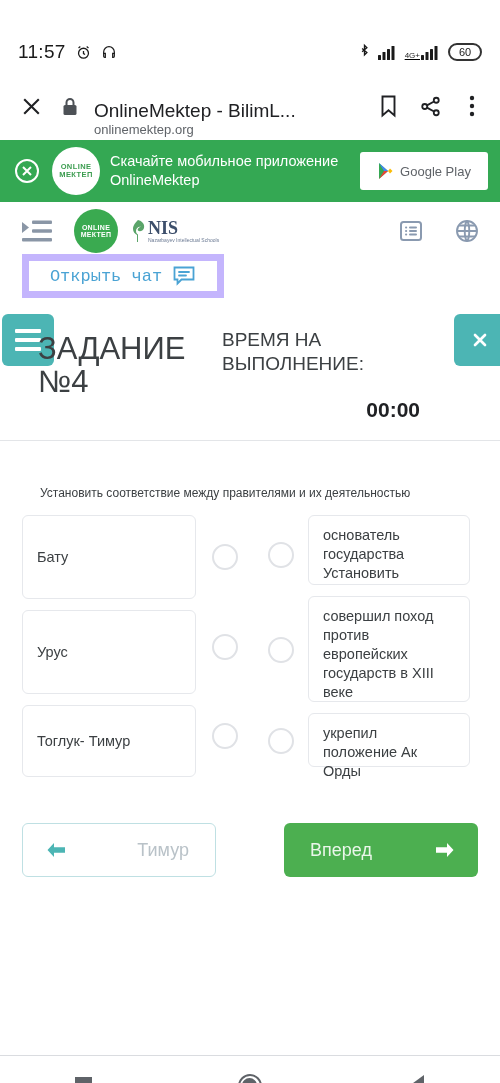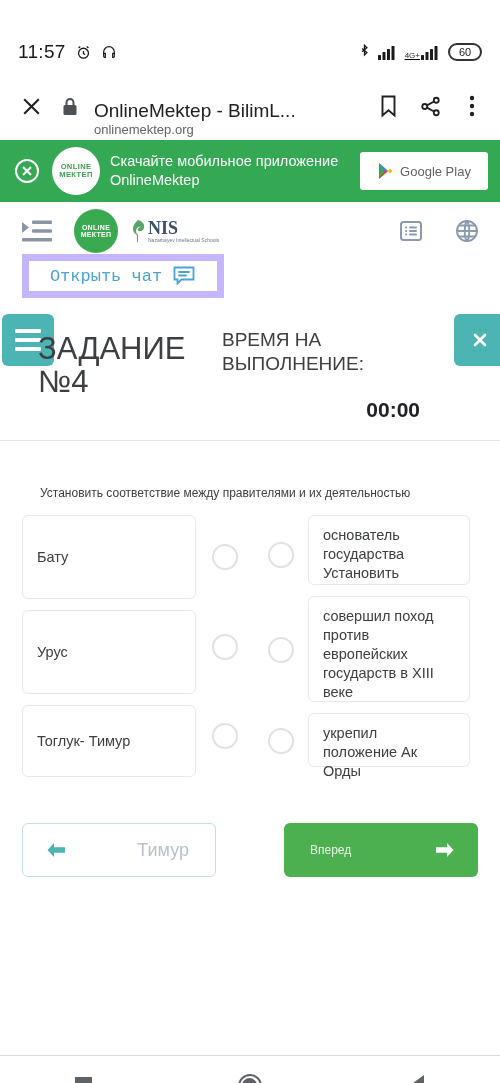--- a/index.html
+++ b/index.html
@@ -147,21 +147,21 @@
   .navrow { display: flex; padding: 0 22px; margin-top: 46px; gap: 0; }
   .btn-back {
     width: 194px; height: 54px; border: 1px solid #bfe0e3; border-radius: 6px; background: #fff;
     display: flex; align-items: center; justify-content: space-between; padding: 0 26px 0 22px;
   }
   .btn-back-label { font-size: 18px; color: #b9c2c8; }
   .btn-next {
     margin-left: auto; width: 194px; height: 54px; border-radius: 6px; background: #4caf50;
     display: flex; align-items: center; justify-content: space-between; padding: 0 22px 0 26px;
   }
-  .btn-next-label { font-size: 12px; color: #eaf6ea; }
+  .btn-next-label { font-size: 18px; color: #eaf6ea; }
 
   
   .andnav {
     position: absolute; left: 0; bottom: 0; width: 500px; height: 60px;
     border-top: 1px solid #dadce0;
     display: flex; align-items: center; justify-content: space-around; background: #fff;
   }
   .an-btn { width: 70px; height: 40px; display: flex; align-items: center; justify-content: center; }
   .an-square { width: 17px; height: 17px; background: #5f6368; }
   .an-circle { width: 24px; height: 24px; border-radius: 50%; border: 2px solid #5f6368; display:flex; align-items:center; justify-content:center; }

